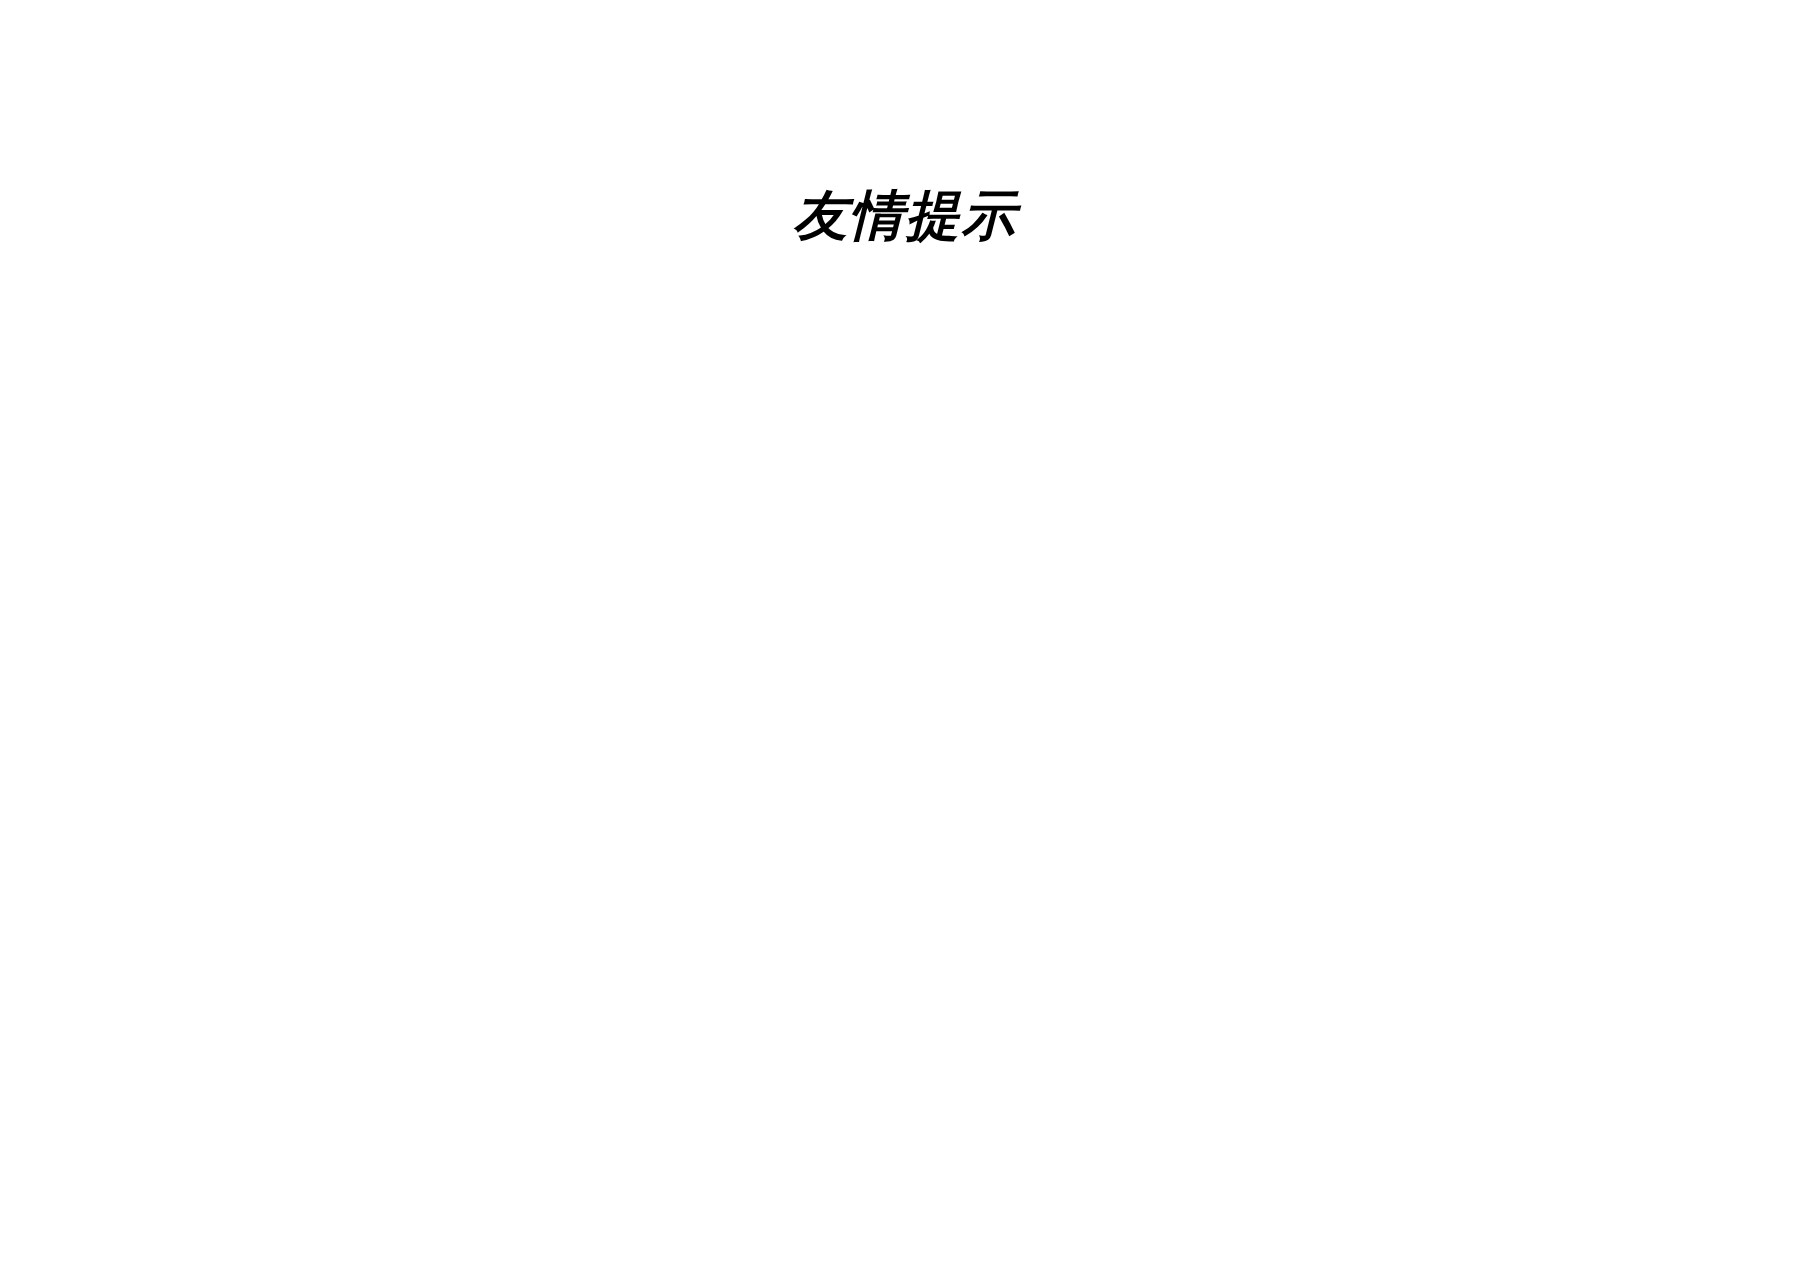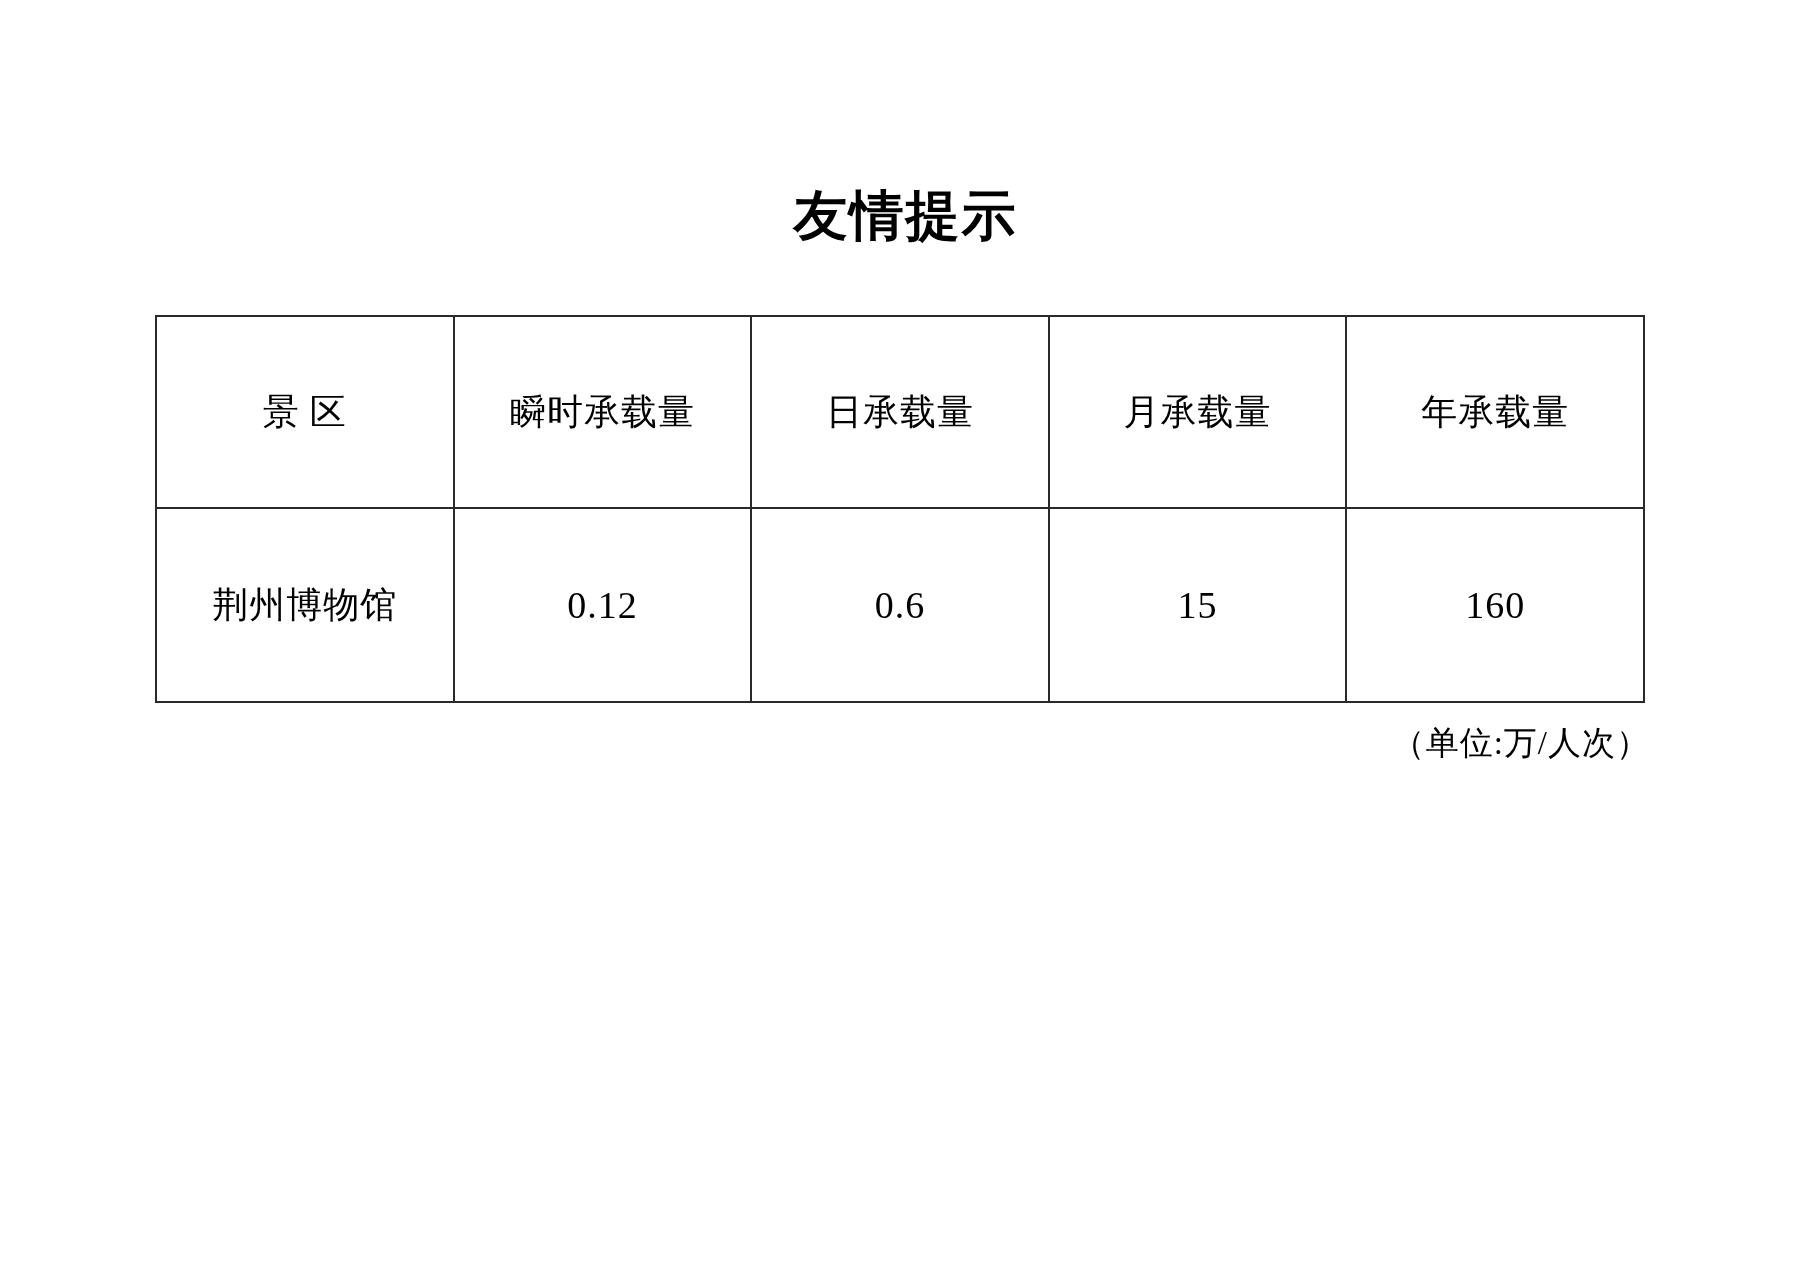--- a/index.html
+++ b/index.html
@@ -25,20 +25,21 @@
   }
 
   .doc-title {
     text-align: center;
     font-size: 54px;
     font-weight: bold;
     letter-spacing: 2px;
     margin: 0;
     padding-top: 180px;
     font-family: "Liberation Serif", "DejaVu Serif", serif;
+    font-style: italic;
   }
 
   .body-text {
     margin: 0;
     padding-top: 108px;
     font-size: 41px;
     line-height: 1.55;
     text-align: justify;
     letter-spacing: 0.5px;
     padding-left: 10px;
@@ -92,37 +93,14 @@
   }
 </style>
 </head>
 <body>
 
 <div class="page">
 
   <h1 class="doc-title">友情提示</h1>
 
 
-  <div class="table-wrap">
-    <table class="capacity-table">
-      <thead>
-        <tr>
-          <td>景 区</td>
-          <td>瞬时承载量</td>
-          <td>日承载量</td>
-          <td>月承载量</td>
-          <td>年承载量</td>
-        </tr>
-      </thead>
-      <tbody>
-        <tr>
-          <td>荆州博物馆</td>
-          <td class="num">0.12</td>
-          <td class="num">0.6</td>
-          <td class="num">15</td>
-          <td class="num">160</td>
-        </tr>
-      </tbody>
-    </table>
-    <div class="unit-note">（单位:万/人次）</div>
-  </div>
 
 </div>
 
 </body></html>

